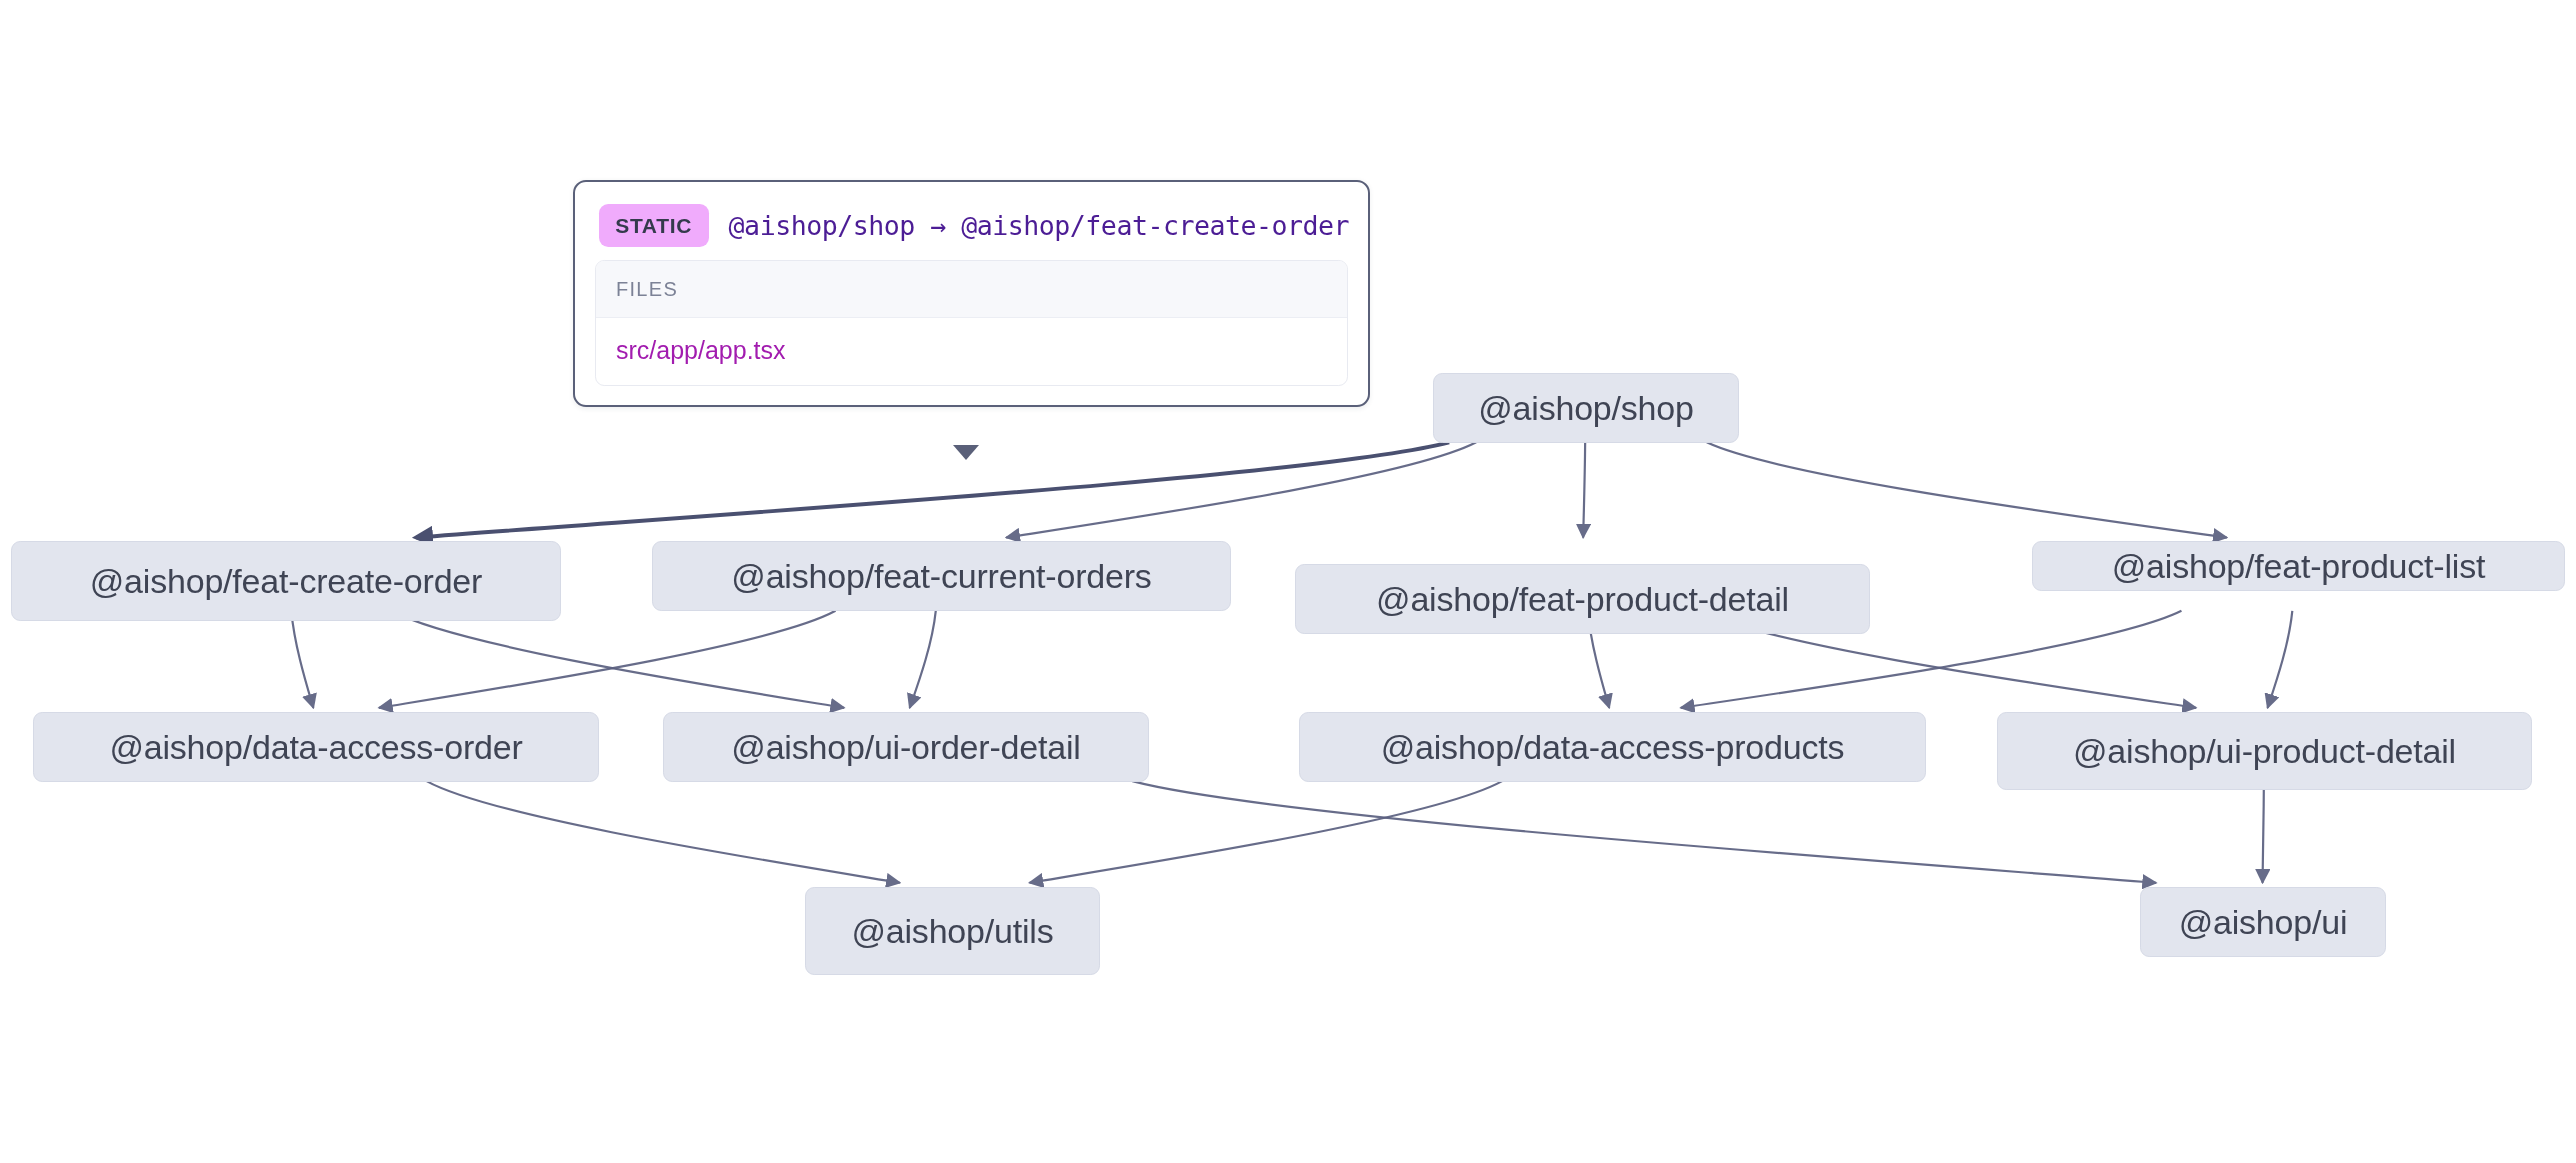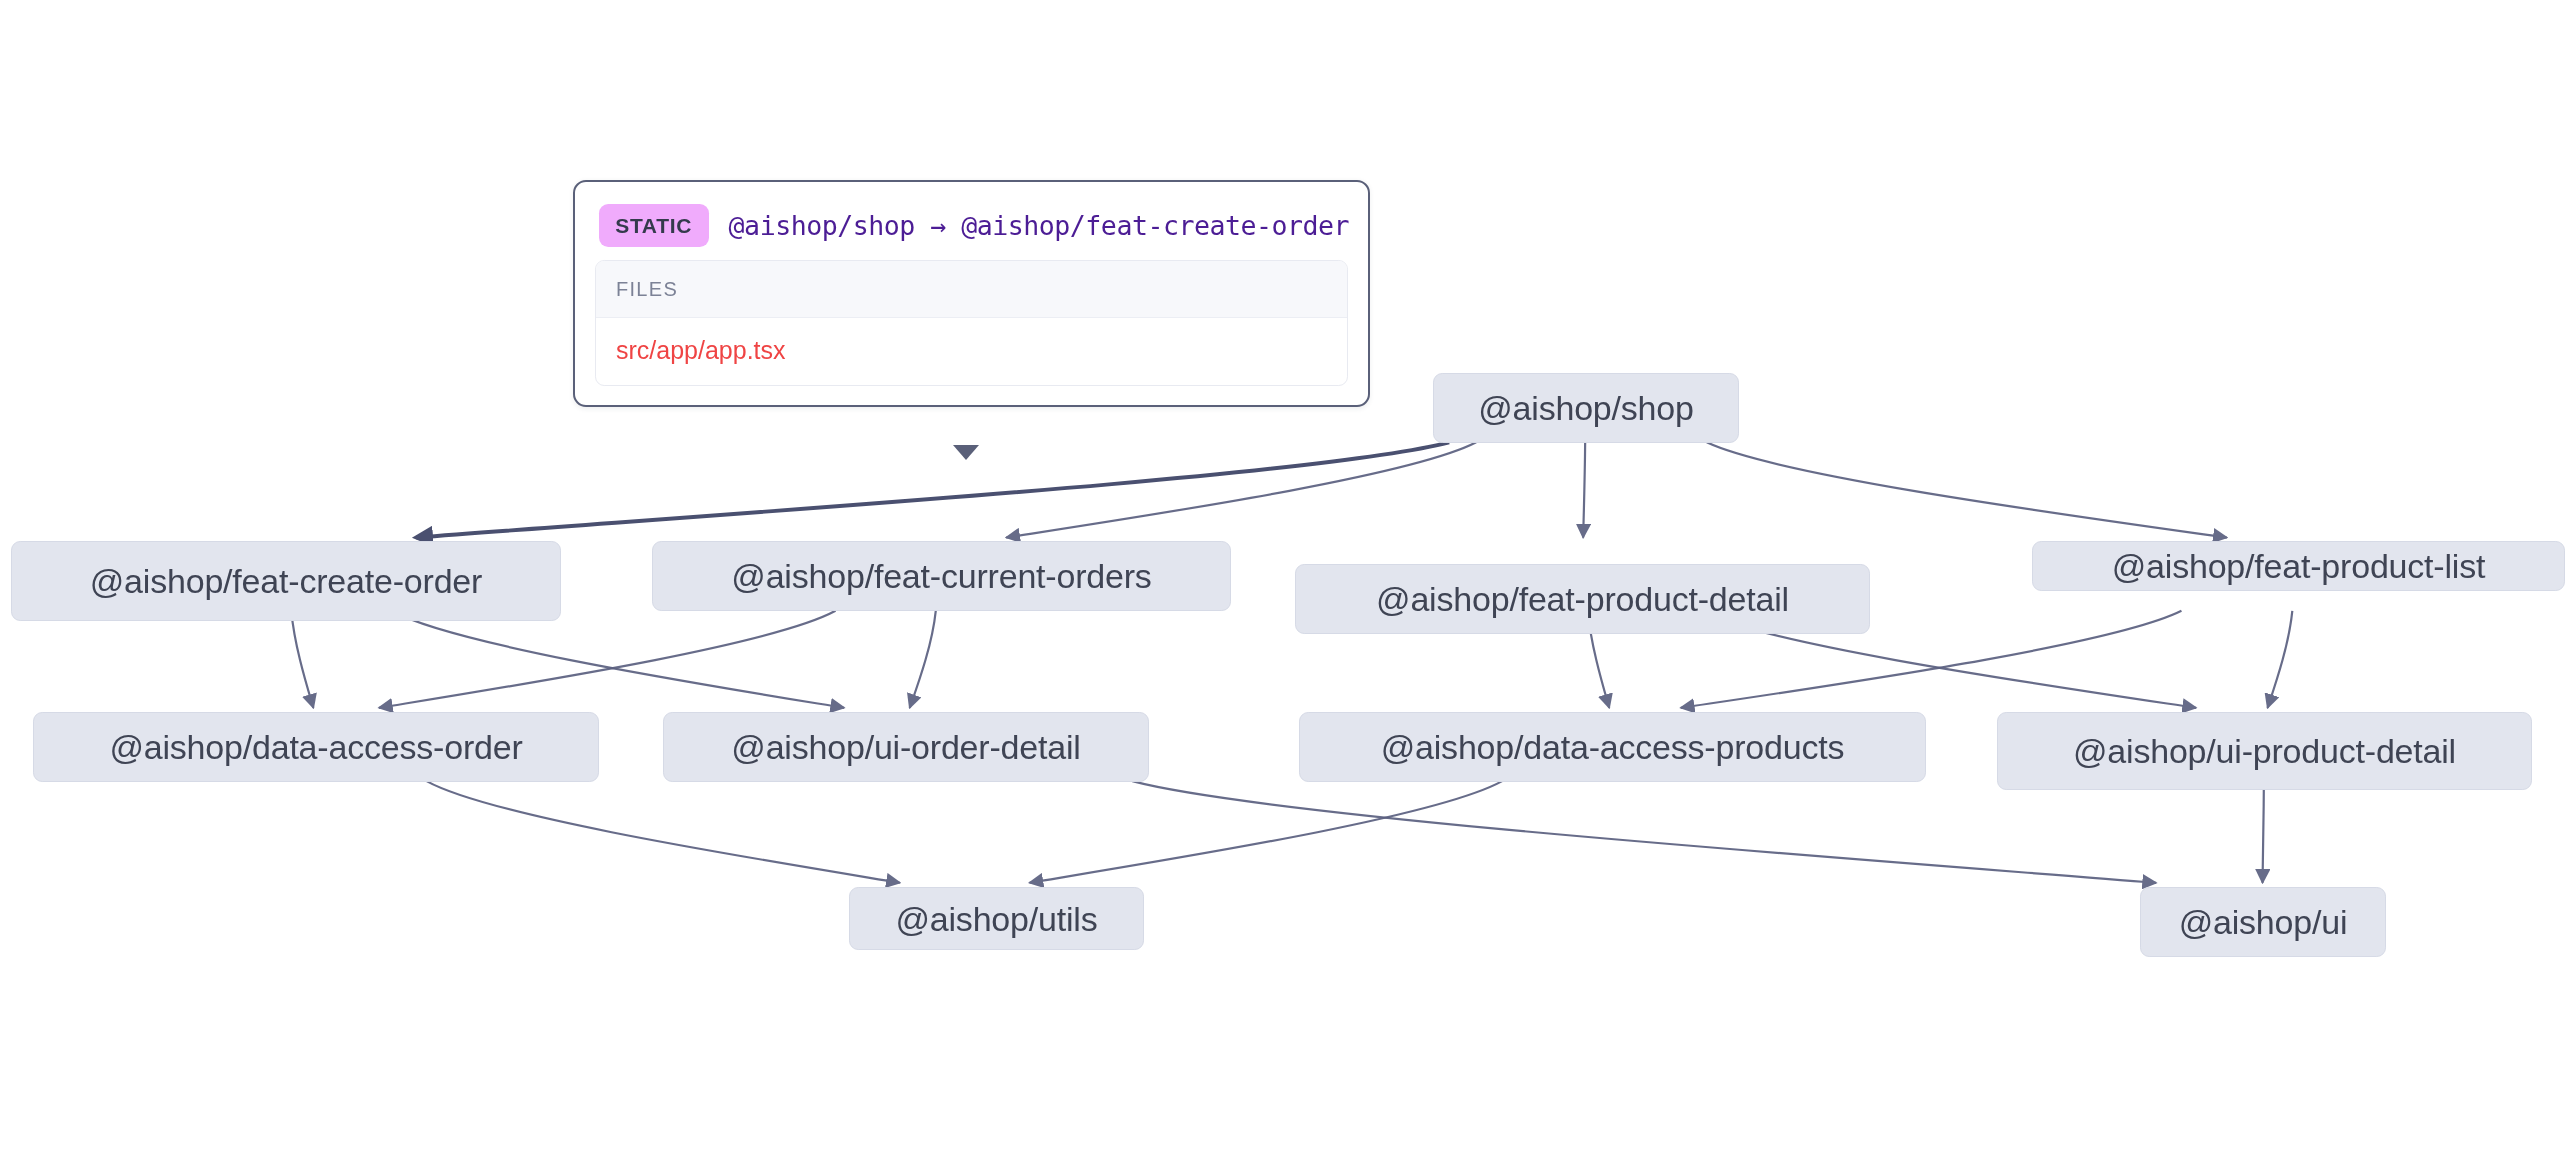--- a/index.html
+++ b/index.html
@@ -101,21 +101,21 @@
   }
   .tt-files-head {
     background: #f7f8fb;
     border-bottom: 0.9px solid #eceef4;
     color: #7c8296;
     font-size: 20px;
     letter-spacing: 1.3px;
     padding: 16.5px 20px;
   }
   .tt-file-row {
-    color: #ef4444;
+    color: #a21caf;
     font-size: 25px;
     padding: 18.3px 20px 20px 20px;
   }
   #tooltip-arrow {
     position: absolute;
     left: 953px;
     top: 445px;
     width: 0; height: 0;
     border-left: 13.7px solid transparent;
     border-right: 13.7px solid transparent;
@@ -178,21 +178,21 @@
       </div>
       <div class="node" style="left: 663px; top: 712px; width: 486px; height: 70px;">
         <span class="node-label">@aishop/ui-order-detail</span>
       </div>
       <div class="node" style="left: 1299px; top: 712px; width: 627px; height: 70px;">
         <span class="node-label">@aishop/data-access-products</span>
       </div>
       <div class="node" style="left: 1997px; top: 712px; width: 535px; height: 78px;">
         <span class="node-label">@aishop/ui-product-detail</span>
       </div>
-      <div class="node" style="left: 849px; top: 887px; width: 295px; height: 63px;">
+      <div class="node" style="left: 805px; top: 887px; width: 295px; height: 88px;">
         <span class="node-label">@aishop/utils</span>
       </div>
       <div class="node" style="left: 2140px; top: 887px; width: 246px; height: 70px;">
         <span class="node-label">@aishop/ui</span>
       </div>
     </div>
 
   <div id="tooltip">
     <div class="tt-header">
       <span class="tt-badge">STATIC</span>

